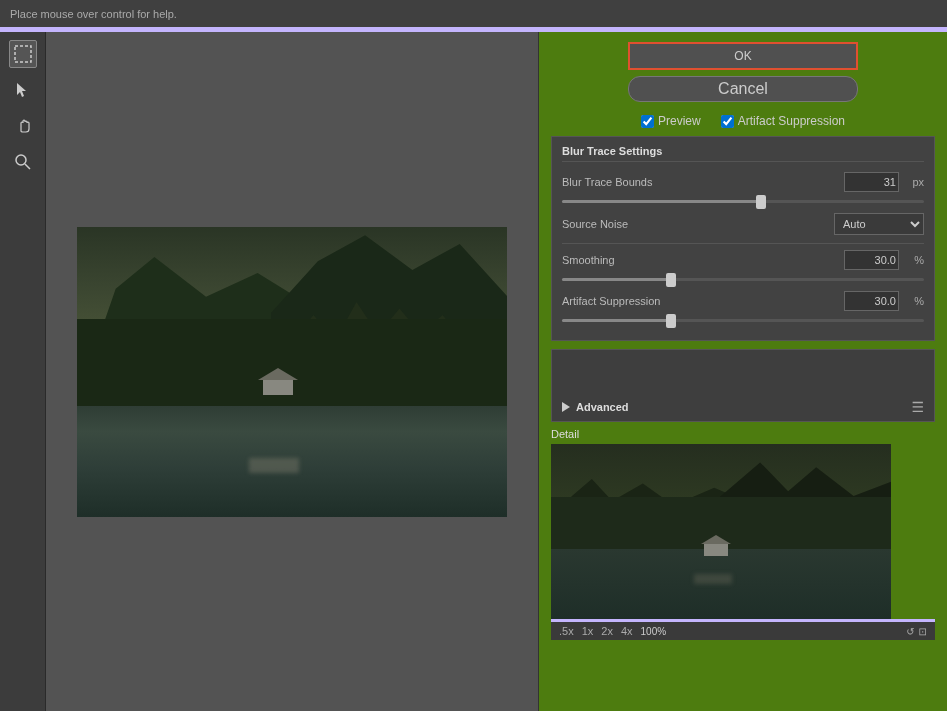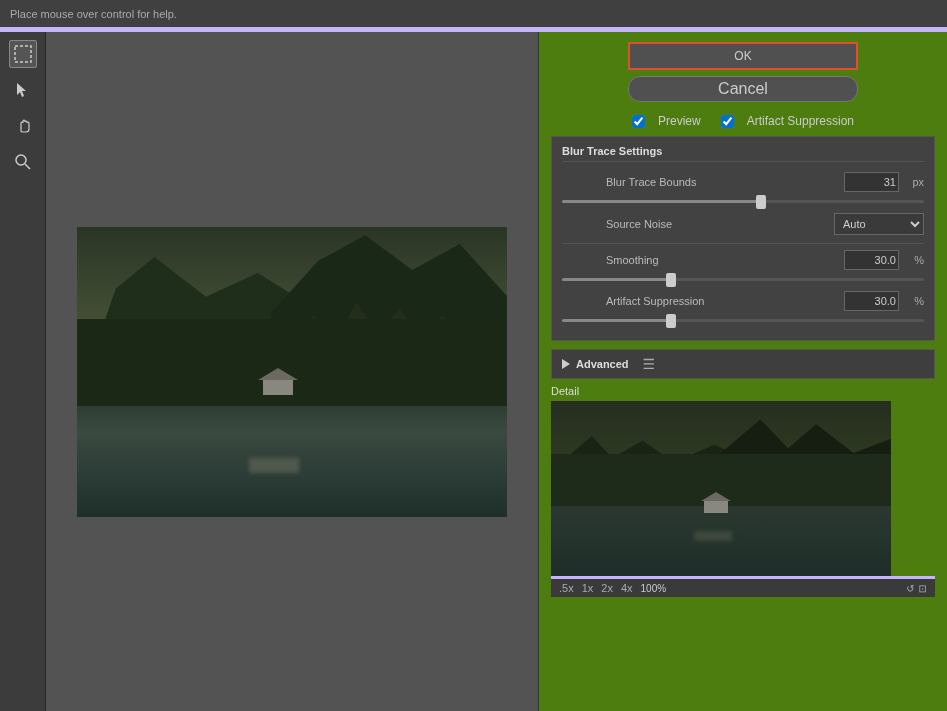--- a/index.html
+++ b/index.html
@@ -226,21 +226,21 @@
       display: flex;
       align-items: center;
       padding: 4px 16px 8px;
       gap: 20px;
       justify-content: center;
     }
 
     .checkbox-item {
       display: flex;
       align-items: center;
-      gap: 13px;
+      gap: 4px;
     }
 
     .checkbox-item input[type="checkbox"] {
       accent-color: #0070d1;
       width: 13px;
       height: 13px;
       cursor: pointer;
     }
 
     
@@ -263,21 +263,20 @@
     .control-row {
       display: flex;
       align-items: center;
       margin-bottom: 8px;
     }
 
     .control-label {
       flex: 1;
       font-size: 11px;
       color: #bbbbbb;
-      margin-left: 44px;
     }
 
     .control-input {
       width: 55px;
       height: 20px;
       background: #333;
       border: 1px solid #666;
       color: #cccccc;
       font-size: 11px;
       text-align: right;
@@ -344,20 +343,22 @@
       background: #3e3e3e;
       border: 1px solid #555;
     }
 
     .advanced-header {
       display: flex;
       align-items: center;
       padding: 6px 10px;
       cursor: pointer;
       gap: 14px;
+      justify-content: space-between;
+      margin-top: 43px;
     }
 
     .advanced-header-left {
       display: flex;
       align-items: center;
       gap: 6px;
     }
 
     .triangle-icon {
       width: 0;

